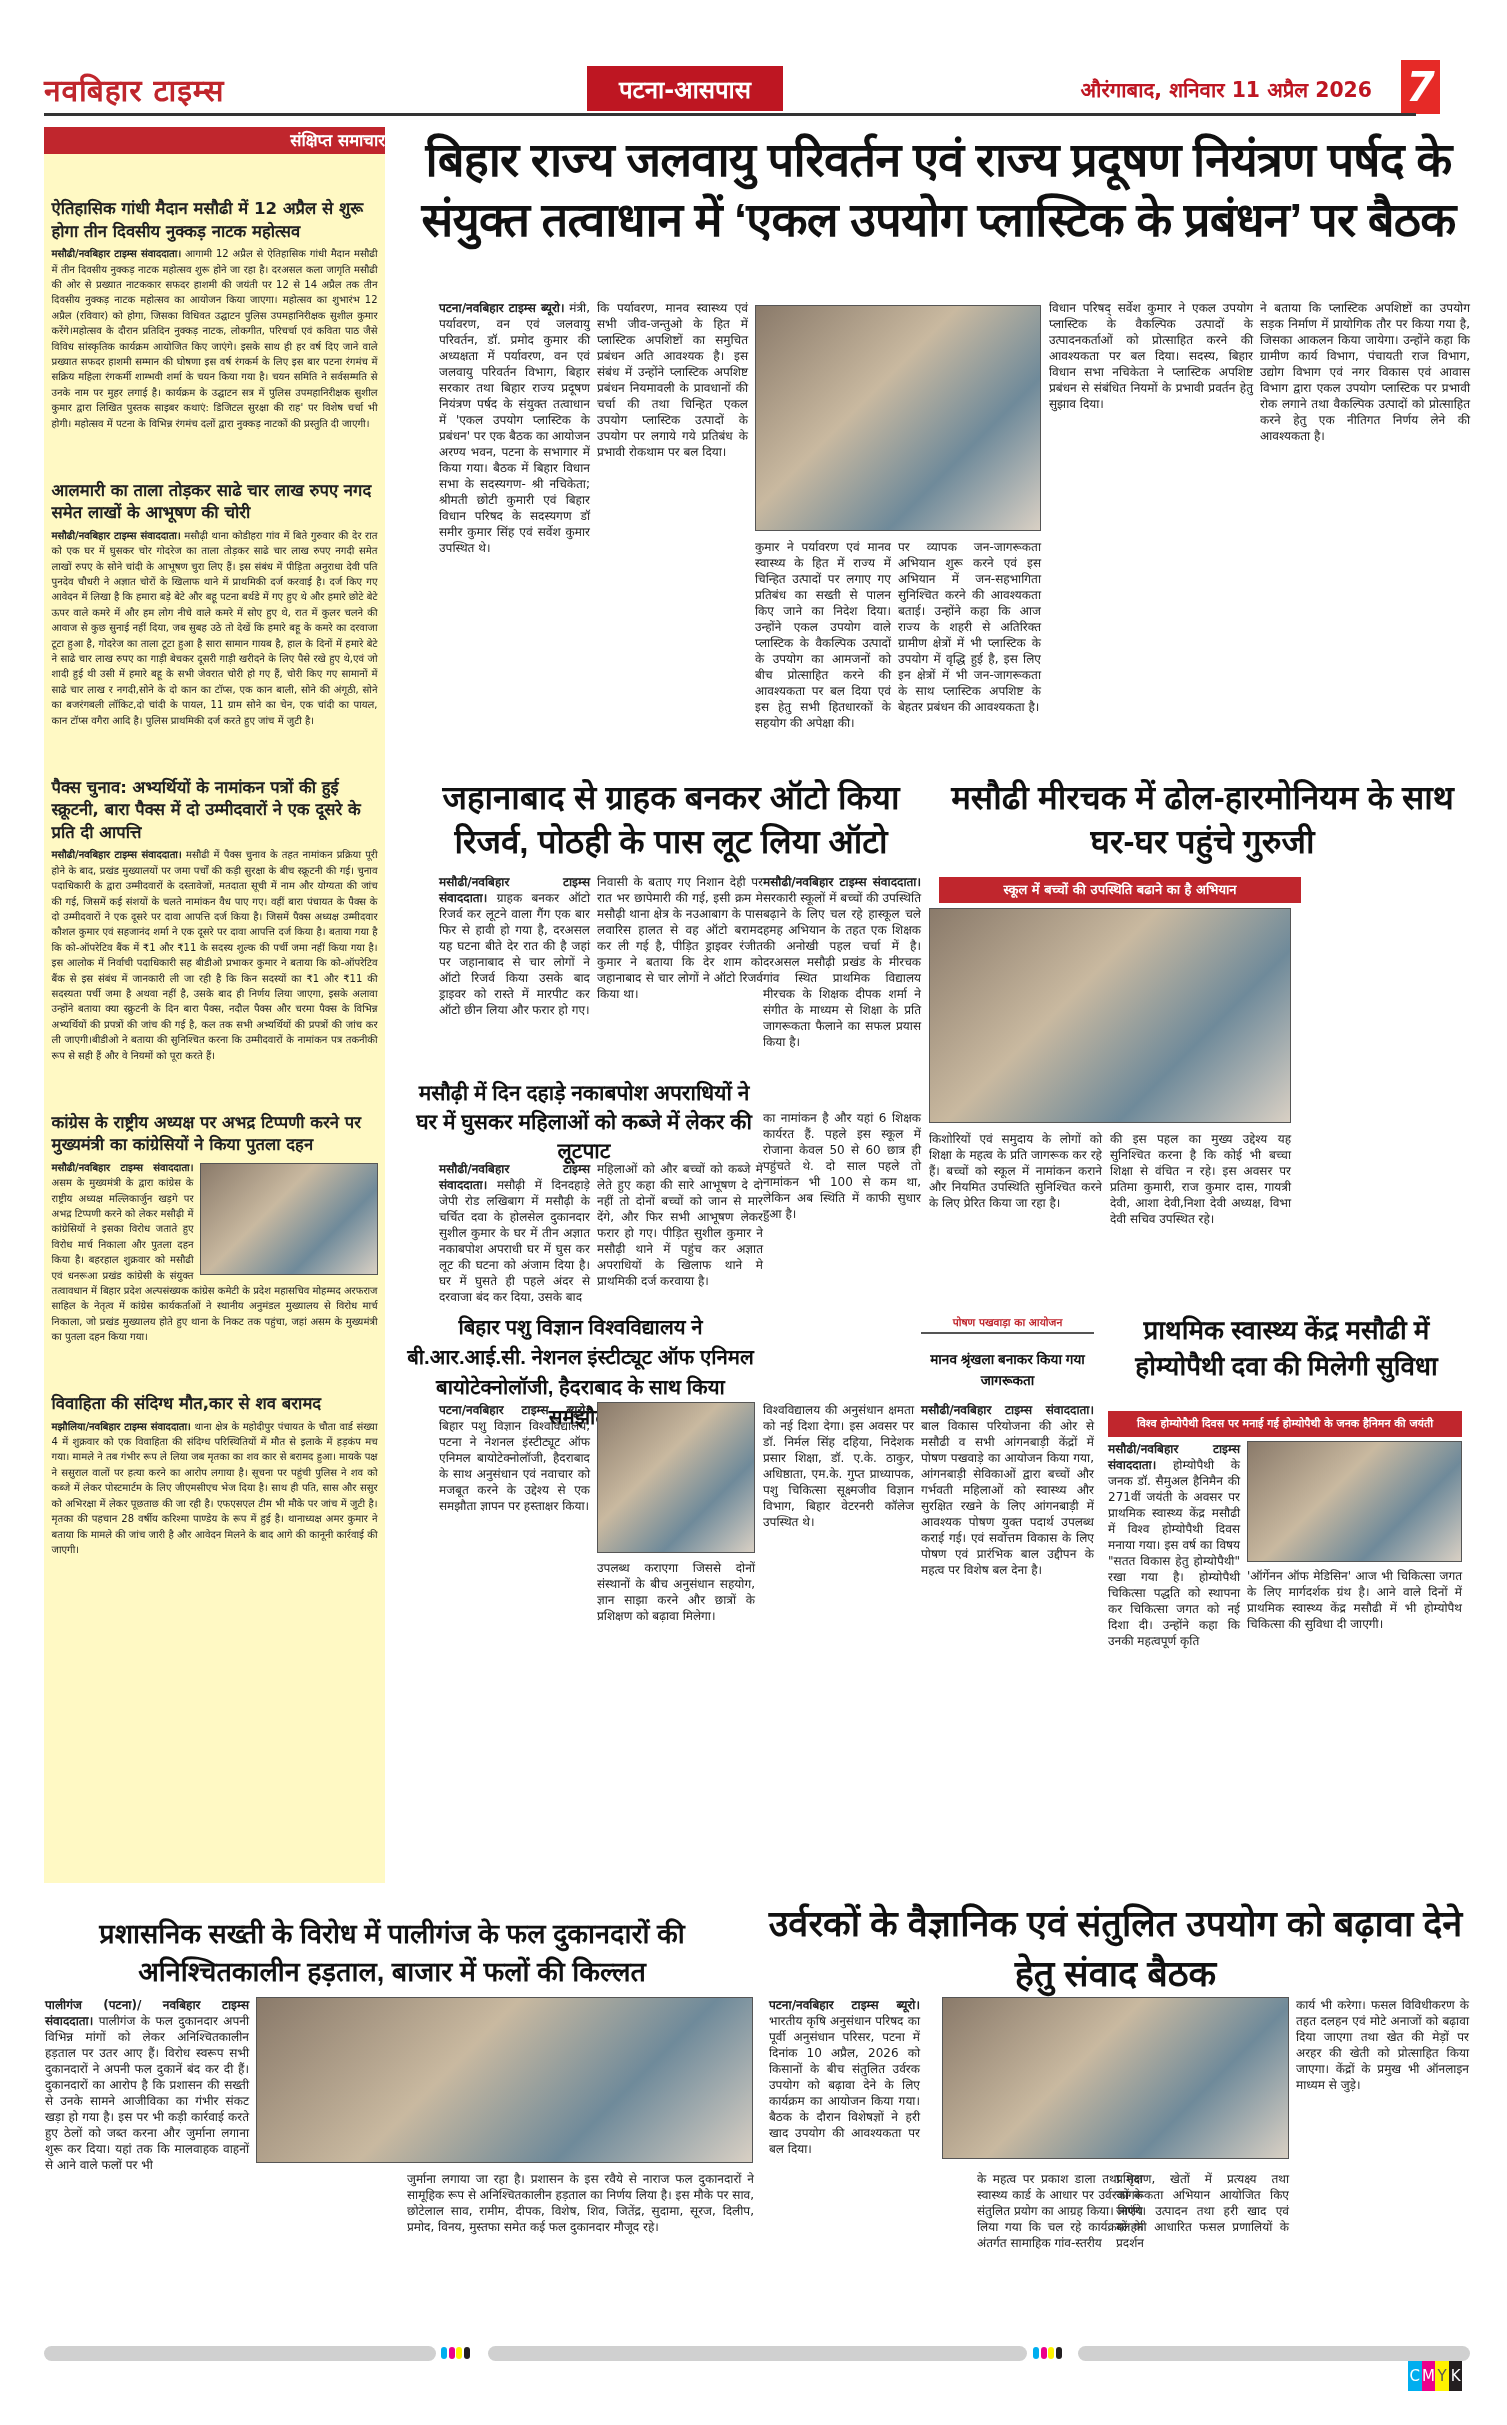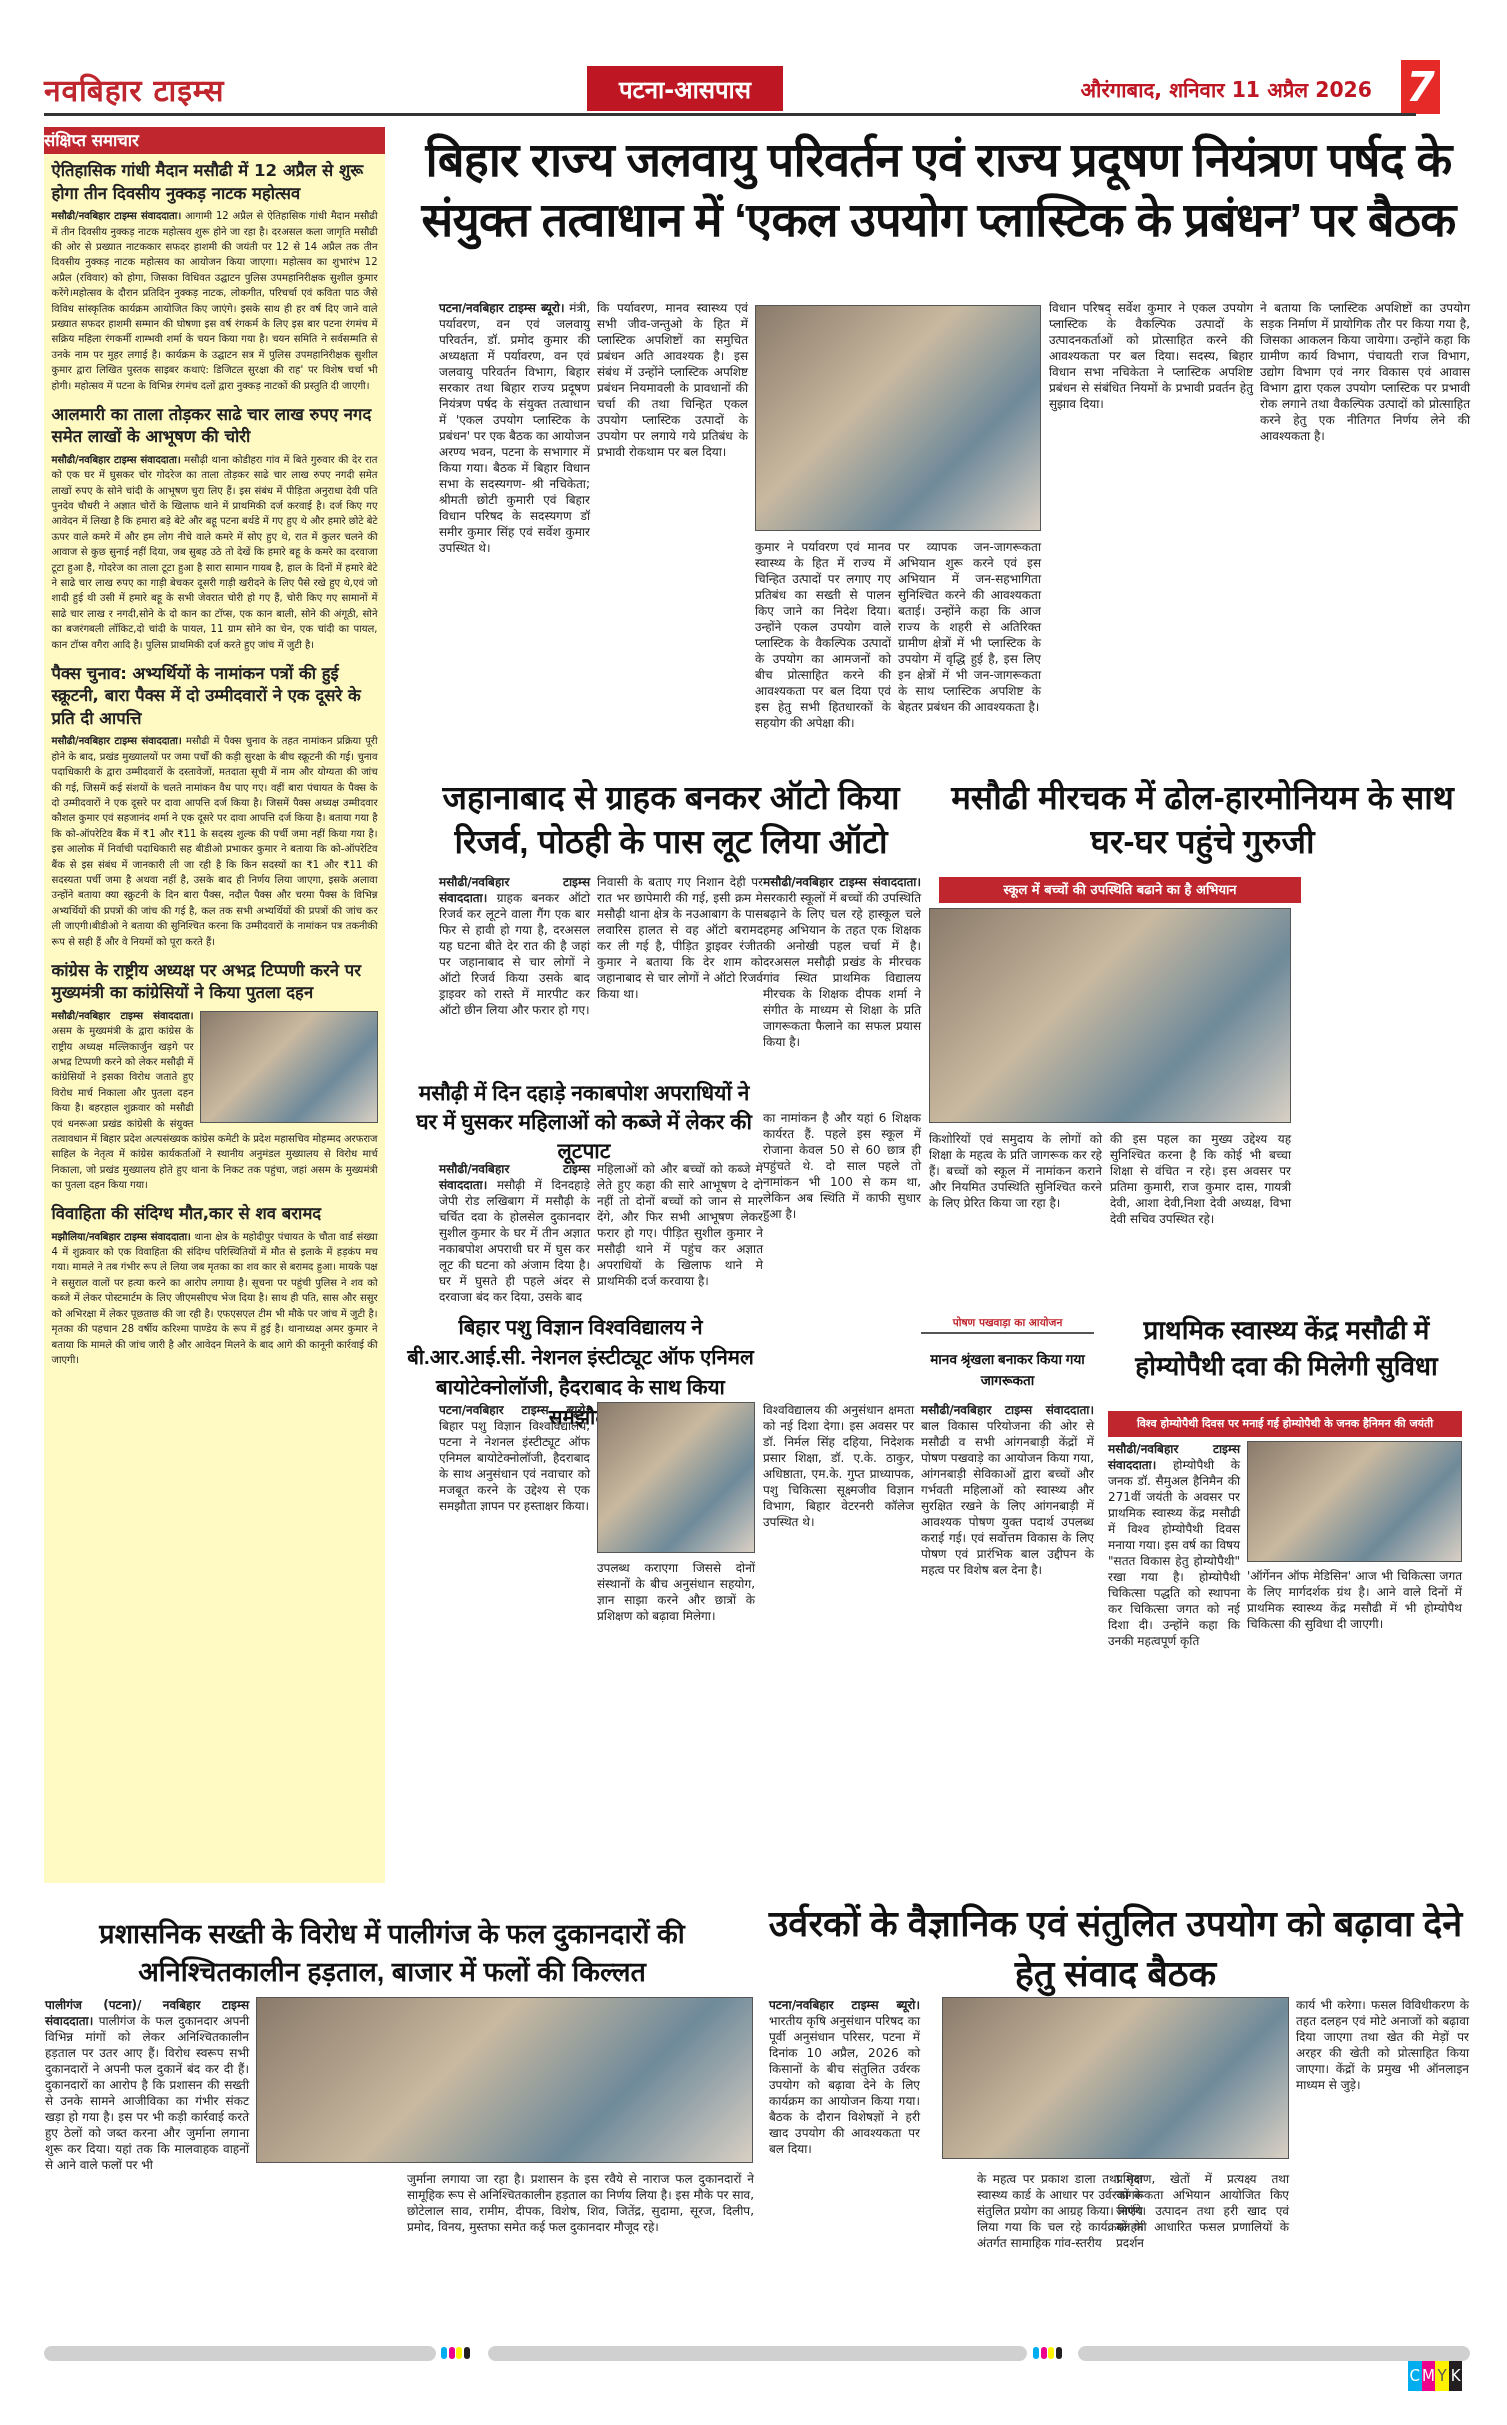--- a/index.html
+++ b/index.html
@@ -11,22 +11,22 @@
   
   .masthead { position: absolute; left: 44px; top: 66px; width: 1426px; height: 53px; }
   .logo { position: absolute; left: 0; top: 3px; font-size: 30px; font-weight: bold; color: #c0262d; letter-spacing: 0.8px; }
   .section-tab { position: absolute; left: 543px; top: 0; width: 196px; height: 45px; background: #be1622; color: #fff; font-size: 24px; font-weight: bold; display:flex; align-items:center; justify-content:center; }
   .dateline { position: absolute; right: 98px; top: 9px; font-size: 20.4px; font-weight: bold; color: #be1622; margin-left: 20px; }
   .page-num { position: absolute; right: 30px; top: -6px; width: 39px; height: 54px; background: #e62a27; color:#fff; font-size: 41px; font-weight: bold; font-style: italic; display:flex; align-items:center; justify-content:center; }
   .rule-top { position: absolute; left: 44px; top: 113px; width: 1372px; height: 3px; background: #333; }
 
   
   .brief { position: absolute; left: 44px; top: 127px; width: 341px; height: 1756px; background: #fff9c4; }
-  .brief-head { background: #c0262d; color: #fff; font-size: 16.6px; font-weight: bold; text-align: left; height: 27px; line-height: 27px; }
-  .brief-art { padding: 3px 7.5px 4.5px 7.5px; }
+  .brief-head { background: #c0262d; color: #fff; font-size: 16.6px; font-weight: bold; text-align: right; height: 27px; line-height: 27px; }
+  .brief-art { padding: 3px 7.5px 4.5px 7.5px; margin-top: 38px; }
   .brief-art h3 { font-size: 16.6px; line-height: 22.6px; font-weight: bold; color: #222; margin: 3px 0 3px; }
   .brief-art p { font-size: 10px; line-height: 15.4px; text-align: justify; color: #222; }
   .brief-art p b { font-weight: bold; }
   .photo { background: linear-gradient(135deg,#8a7a6a,#c9b9a0 40%,#6f8a9a 70%,#d9d0c4); border:0.8px solid #555; }
   .brief .photo-cong { float: right; width: 178px; height: 112px; margin: 3px 0 3px 6px; }
 
   
   .main-head { position: absolute; left: 407px; top: 130px; width: 1063px; text-align: center; font-size: 47px; line-height: 60px; font-weight: bold; color: #111; letter-spacing: -0.8px; }
   .col { position: absolute; font-size: 12px; line-height: 16px; text-align: justify; color: #222; }
   .col b { font-weight: bold; }

